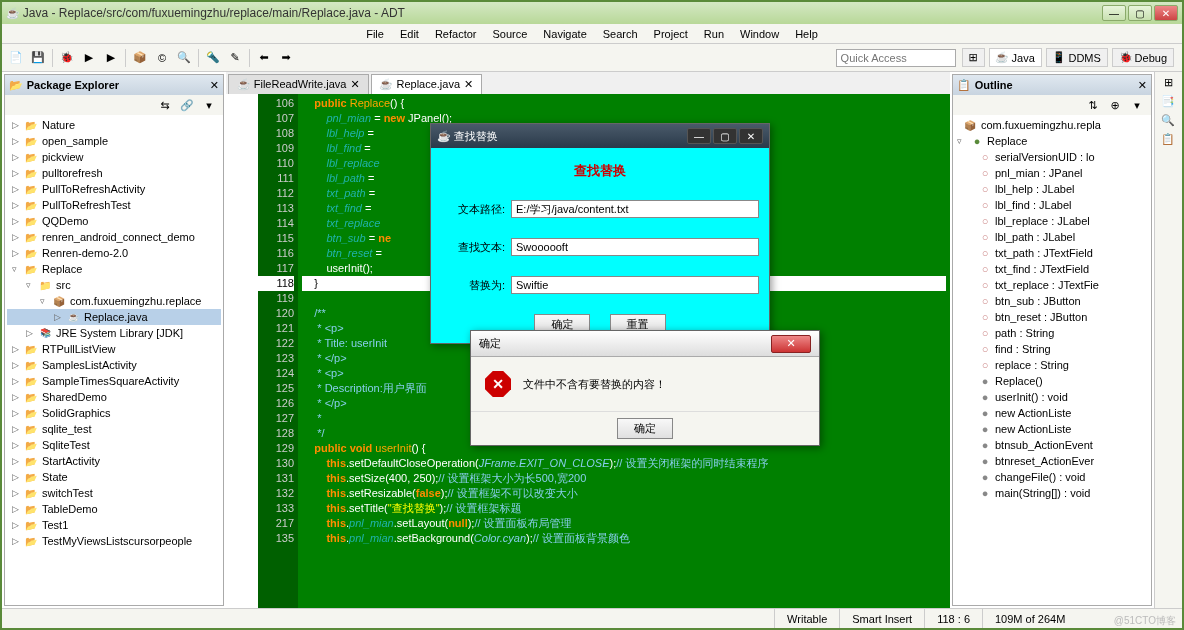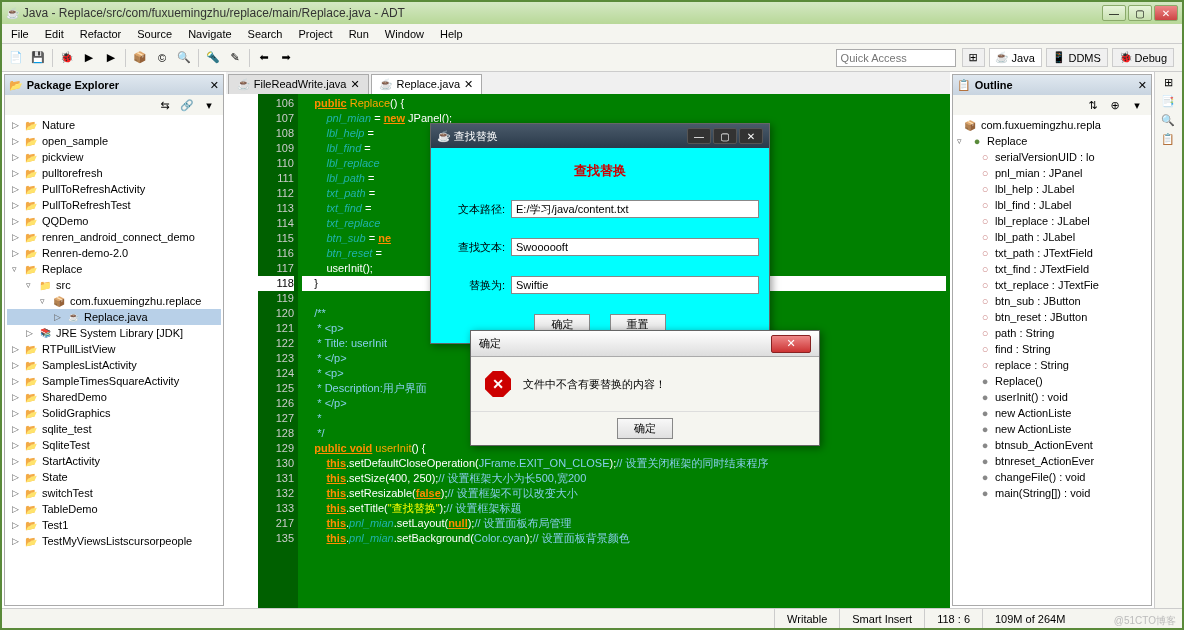--- a/index.html
+++ b/index.html
@@ -3,21 +3,21 @@
 <meta charset="utf-8">
 <style>
 * { margin: 0; padding: 0; box-sizing: border-box; font-family: Tahoma, sans-serif; font-size: 11px; }
 body { background: #f0f0f0; width: 1184px; height: 630px; overflow: hidden; position: relative; }
 .window-frame { border: 2px solid #5a8a3a; height: 100%; display: flex; flex-direction: column; }
 .title-bar { background: linear-gradient(#d4e8c4, #b8d898); height: 22px; display: flex; align-items: center; padding: 0 4px; }
 .title-bar-text { flex: 1; font-size: 12px; color: #333; }
 .win-btns { display: flex; gap: 2px; }
 .win-btn { width: 24px; height: 16px; background: linear-gradient(#e8f4dc, #c8e0b0); border: 1px solid #8aaa6a; border-radius: 2px; display: flex; align-items: center; justify-content: center; font-size: 10px; }
 .win-btn.close { background: linear-gradient(#e88, #c44); color: #fff; }
-.menu-bar { background: #f5f5f0; height: 20px; display: flex; align-items: center; padding: 0 1px; border-bottom: 1px solid #ccc; }
+.menu-bar { background: #f5f5f0; height: 20px; display: flex; align-items: center; padding: 0 1px; border-bottom: 1px solid #ccc; justify-content: center; }
 .menu-item { padding: 2px 8px; cursor: default; }
 .toolbar { background: #f5f5f0; height: 28px; display: flex; align-items: center; padding: 0 4px; border-bottom: 1px solid #ccc; gap: 2px; }
 .tb-btn { width: 20px; height: 20px; display: flex; align-items: center; justify-content: center; border-radius: 2px; }
 .tb-sep { width: 1px; height: 18px; background: #ccc; margin: 0 2px; }
 .quick-access { margin-left: auto; width: 120px; height: 18px; border: 1px solid #aaa; padding: 0 4px; background: #fff; color: #888; }
 .persp { display: flex; gap: 4px; padding: 0 4px; }
 .persp-btn { padding: 2px 6px; border: 1px solid #ccc; background: #f0f0f0; display: flex; align-items: center; gap: 2px; }
 .persp-btn.active { background: #fff; }
 .main-area { flex: 1; display: flex; background: #fff; overflow: hidden; }
 .panel { display: flex; flex-direction: column; border: 1px solid #aaa; margin: 2px; }
@@ -44,22 +44,22 @@
 .editor-tabs { height: 22px; background: #f0f0f0; display: flex; align-items: flex-end; padding: 0 2px; }
 .editor-tab { padding: 3px 8px; background: #e0e0e0; border: 1px solid #aaa; border-bottom: none; display: flex; align-items: center; gap: 4px; margin-right: 2px; }
 .editor-tab.active { background: #fff; }
 .editor-content { flex: 1; display: flex; background: #008000; overflow: hidden; position: relative; margin-left: 32px; }
 .gutter { width: 40px; background: #006000; color: #ccc; text-align: right; padding: 2px 4px 2px 0; font-family: Consolas, monospace; font-size: 11px; line-height: 15px; }
 .gutter-line { height: 15px; }
 .gutter-line.highlight { background: #fff; color: #000; }
 .code { flex: 1; padding: 2px 4px; font-family: Consolas, monospace; font-size: 11px; line-height: 15px; color: #fff; }
 .code-line { height: 15px; white-space: pre; }
 .code-line.highlight { background: #fff; color: #000; }
-.kw { color: #ff8c00; font-weight: bold; text-decoration: underline; }
-.type { color: #87ceeb; }
+.kw { color: #ff8c00; font-weight: bold; }
+.type { color: #87ceeb; font-style: italic; }
 .str { color: #ffff00; }
 .field { color: #20b2aa; font-style: italic; }
 .method { color: #ffa500; }
 .comment { color: #87ceeb; }
 .outline-panel { width: 200px; }
 .status-bar { height: 20px; background: #f5f5f0; border-top: 1px solid #ccc; display: flex; align-items: center; }
 .status-cell { padding: 0 12px; border-left: 1px solid #ccc; height: 100%; display: flex; align-items: center; }
 .dialog { position: absolute; background: #fff; border: 1px solid #666; box-shadow: 2px 2px 8px rgba(0,0,0,0.4); }
 .cyan-dialog { left: 430px; top: 123px; width: 340px; }
 .cyan-title { background: linear-gradient(#4a5a6a, #2a3a4a); color: #fff; height: 24px; display: flex; align-items: center; padding: 0 6px; }

